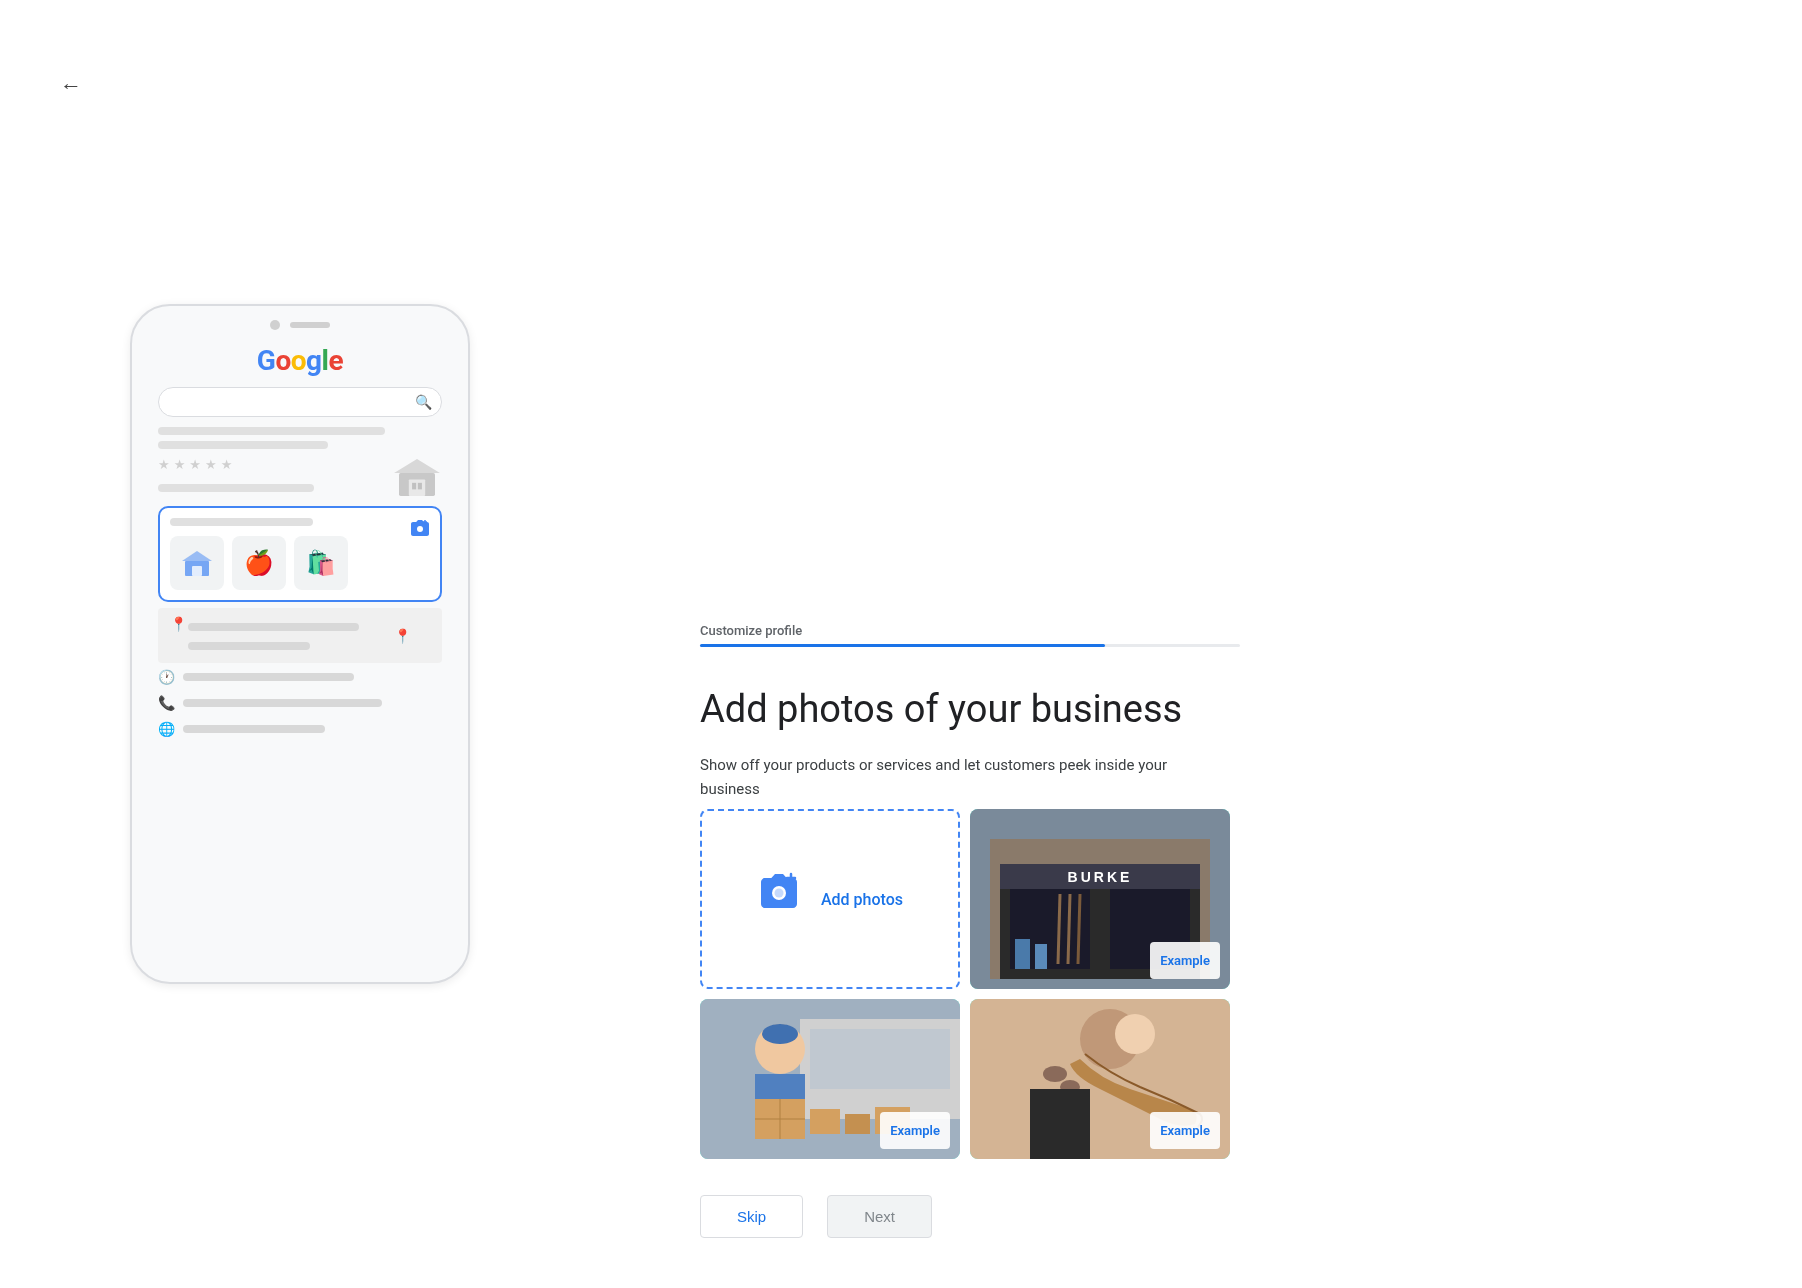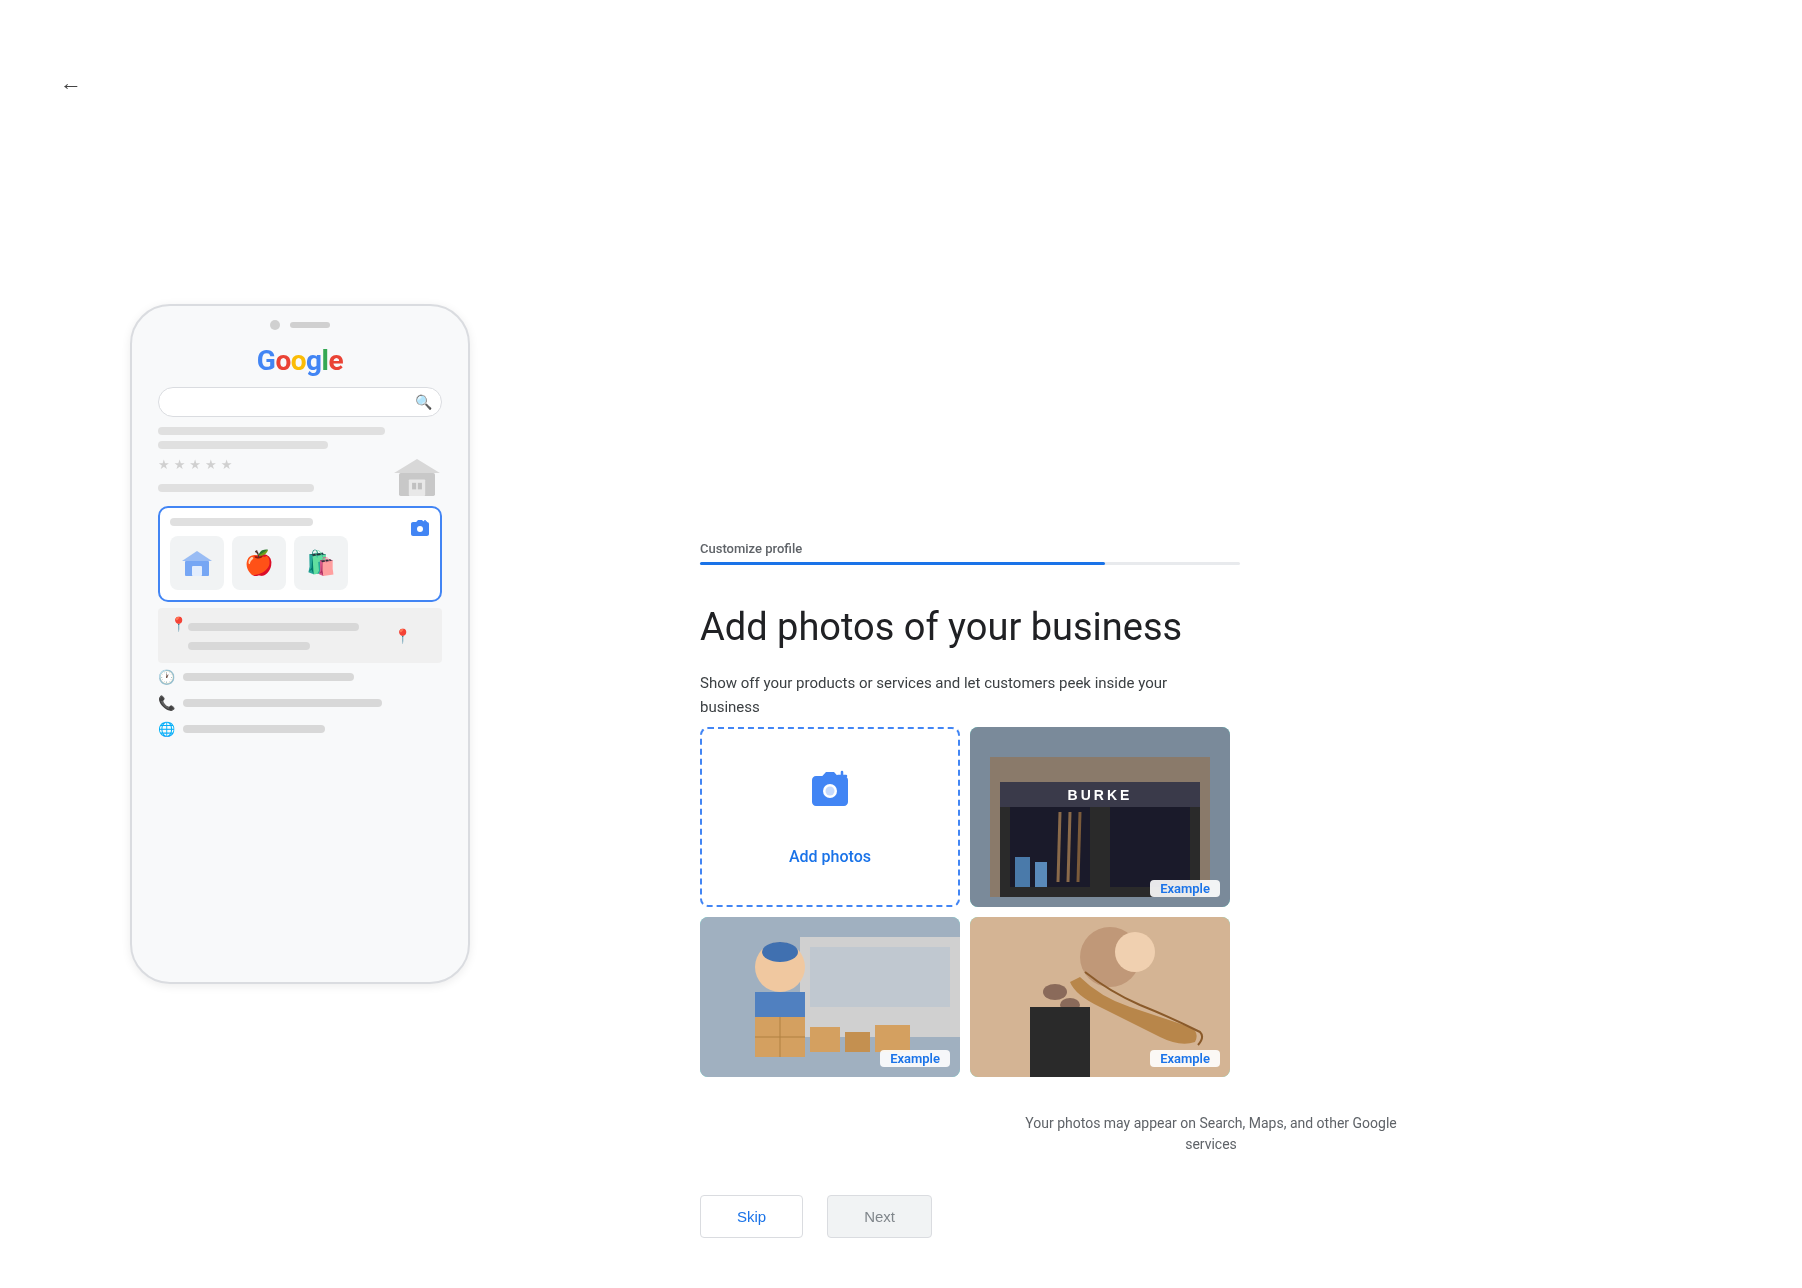--- a/index.html
+++ b/index.html
@@ -235,21 +235,21 @@
       display: grid;
       grid-template-columns: 260px 260px;
       grid-template-rows: 180px 160px;
       gap: 10px;
       margin-bottom: 36px;
     }
     .add-photos-box {
       border: 2px dashed #4285F4;
       border-radius: 8px;
       display: flex;
-      flex-direction: column;
+      flex-direction: row;
       align-items: center;
       justify-content: center;
       cursor: pointer;
       background: #fff;
       gap: 20px;
     }
     .add-photos-cam-icon {
       font-size: 36px;
       color: #4285F4;
       margin-bottom: 10px;
@@ -266,21 +266,21 @@
       background: #5eead4;
     }
     .example-badge {
       position: absolute;
       bottom: 10px;
       right: 10px;
       background: rgba(255,255,255,0.9);
       color: #1a73e8;
       font-size: 13px;
       font-weight: 600;
-      padding: 1px 10px;
+      padding: 11px 10px;
       border-radius: 4px;
     }
     .photo-note {
       text-align: center;
       font-size: 14px;
       color: #5f6368;
       max-width: 420px;
       margin: 0 auto 40px;
       line-height: 1.5;
     }
@@ -500,19 +500,18 @@
 
         <rect x="60" y="90" width="60" height="70" fill="#2a2a2a"></rect>
 
         <circle cx="165" cy="35" r="20" fill="#f0d0b0"></circle>
       </svg>
       <div class="example-badge">Example</div>
     </div>
 
   </div>
 
-  <p class="photo-note">Your photos may appear on Search, Maps, and other Google services</p>
 
   <div class="button-row">
     <button class="btn-skip">Skip</button>
     <button class="btn-next">Next</button>
   </div>
 </div>
 
 </body></html>

